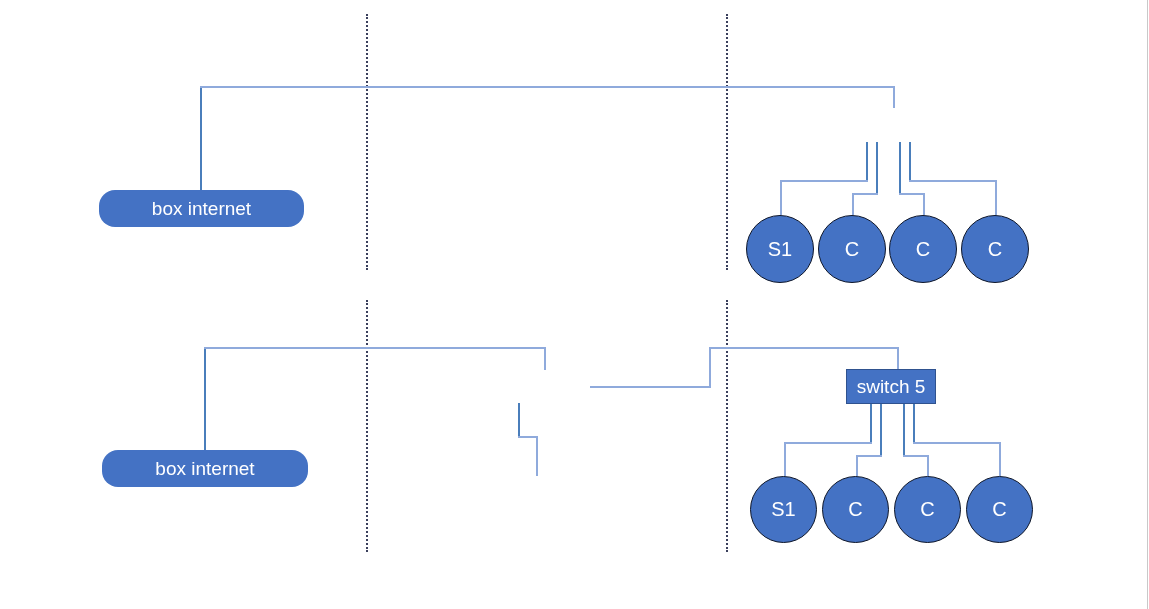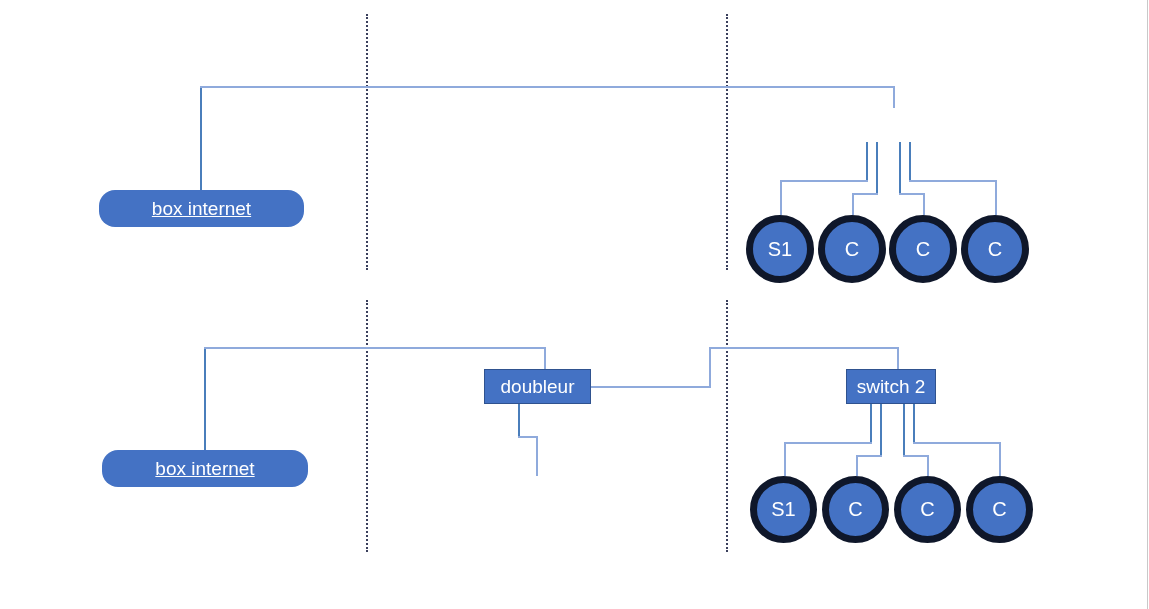--- a/index.html
+++ b/index.html
@@ -57,25 +57,24 @@
     white-space: nowrap;
   }
   .node.rect {
     border: 1px solid #2f528f;
     font-size: 19px;
   }
   .node.rounded {
     border-radius: 16px;
     border: none;
     font-size: 19px;
-    text-decoration: underline;
   }
   .node.circle {
     border-radius: 50%;
-    border: 7px solid #0f172a;
+    border: 1px solid #0f172a;
     font-size: 20px;
   }
 </style>
 </head>
 <body>
 
 <div id="canvas">
 
   <div class="slide-edge" style="left:1147px;"></div>
 
@@ -148,27 +147,24 @@
   <div class="v-line" style="left:927px; top:455px; height:21px;"></div>
 
   <div class="v-line dark" style="left:913px; top:404px; height:38px;"></div>
   <div class="h-line" style="left:913px; top:442px; width:88px;"></div>
   <div class="v-line" style="left:999px; top:442px; height:34px;"></div>
 
   <div class="node rounded" style="left:102px; top:450px; width:206px; height:37px;">
     <span>box internet</span>
   </div>
 
-  <div class="node rect" style="left:484px; top:369px; width:107px; height:35px;">
-    <span>doubleur</span>
-  </div>
 
 
   <div class="node rect" style="left:846px; top:369px; width:90px; height:35px;">
-    <span>switch 2</span>
+    <span>switch 5</span>
   </div>
 
   <div class="node circle" style="left:750px; top:476px; width:67px; height:67px;">
     <span>S1</span>
   </div>
   <div class="node circle" style="left:822px; top:476px; width:67px; height:67px;">
     <span>C</span>
   </div>
   <div class="node circle" style="left:894px; top:476px; width:67px; height:67px;">
     <span>C</span>

